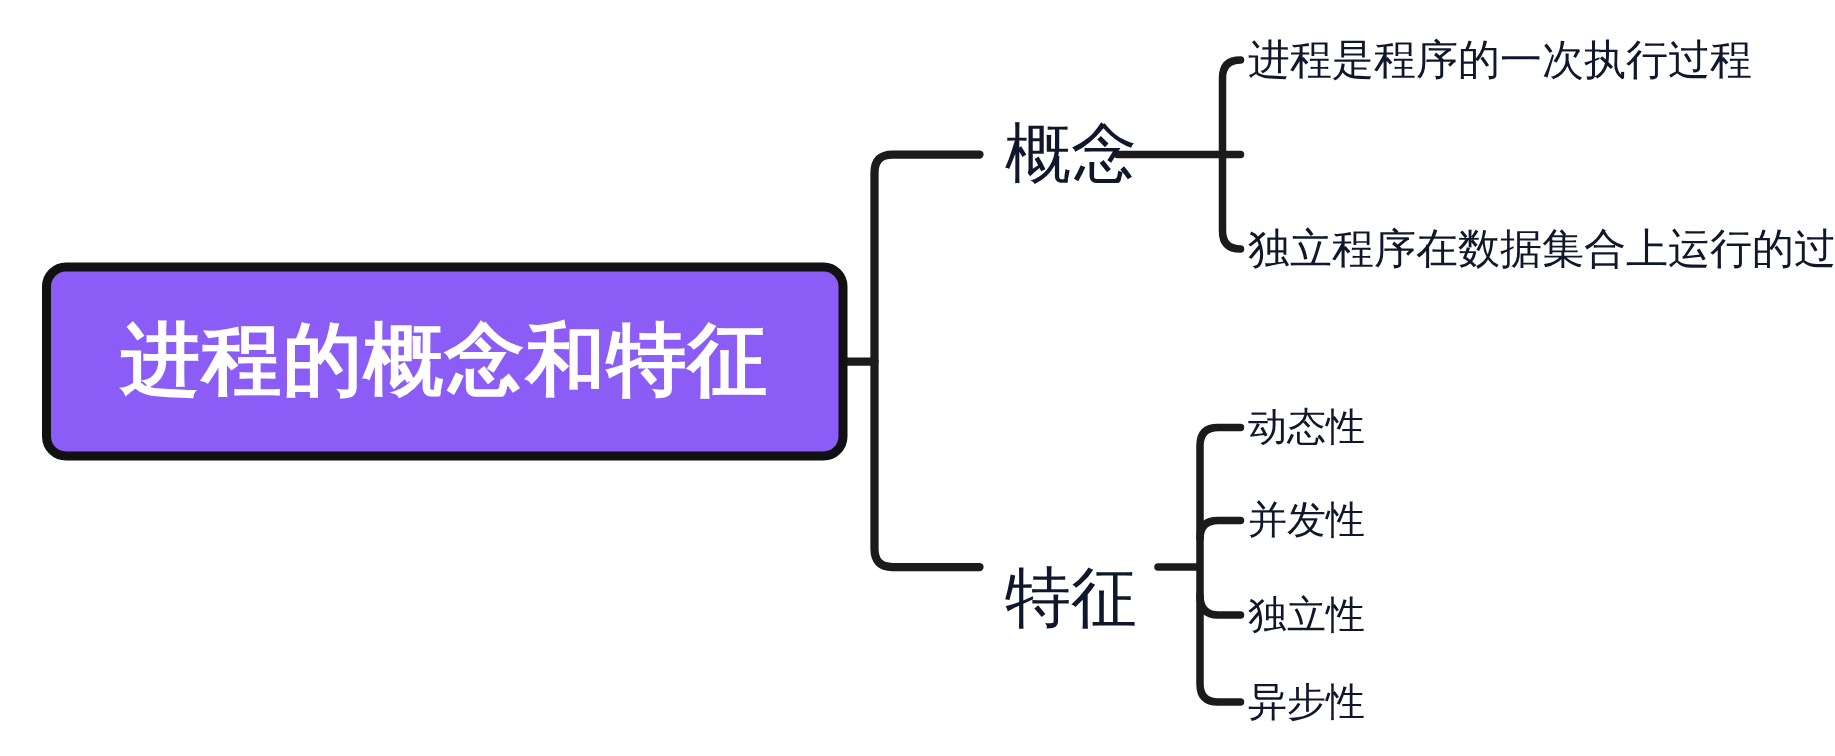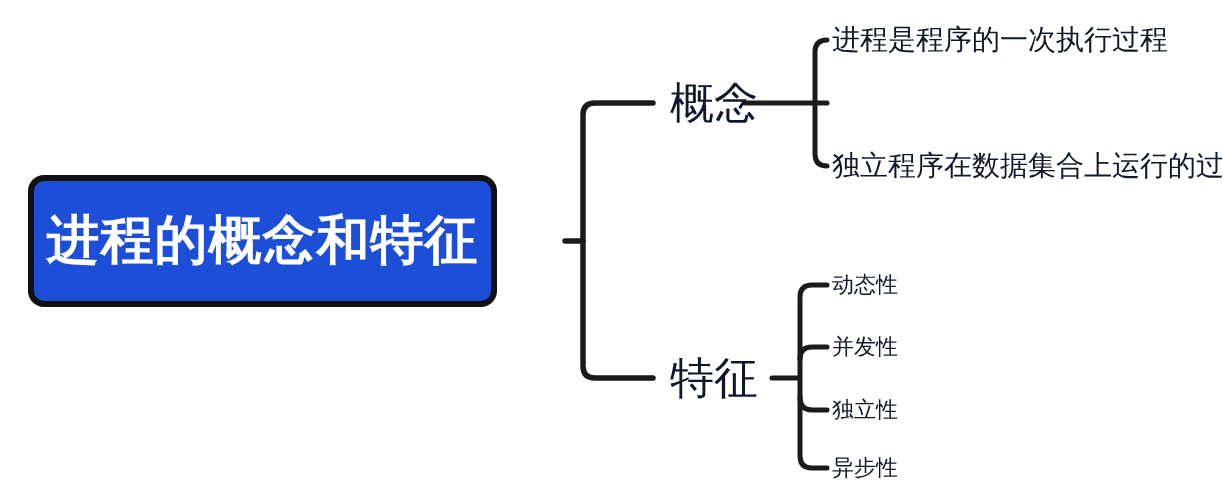--- a/index.html
+++ b/index.html
@@ -25,24 +25,24 @@
   .connectors path {
     fill: none;
     stroke: #1b1b1b;
     stroke-linecap: round;
     stroke-linejoin: round;
   }
   .root-node {
     position: absolute;
     left: 28px;
     top: 175px;
-    width: 469px;
+    width: 537px;
     height: 132px;
     box-sizing: border-box;
-    background: #1d4ed8;
+    background: #8b5cf6;
     border: 6px solid #111111;
     border-radius: 16px;
     display: flex;
     align-items: center;
     justify-content: center;
     color: #ffffff;
     font-size: 53px;
     font-weight: bold;
     letter-spacing: 1px;
     white-space: nowrap;
@@ -56,21 +56,21 @@
     cursor: default;
   }
   .branch-label {
     font-size: 44px;
     left: 670px;
   }
   .leaf-label {
     left: 832px;
   }
   .leaf-concept { font-size: 28px; }
-  .leaf-feature { font-size: 22px; text-align: center; }
+  .leaf-feature { font-size: 26px; text-align: center; }
 </style>
 </head>
 <body>
 
 <div class="canvas">
 
   <svg class="connectors" viewBox="0 0 1223 504" xmlns="http://www.w3.org/2000/svg">
 
     <path d="M 565 241 H 583" stroke-width="5.5"></path>
 
@@ -78,21 +78,21 @@
 
     <path d="M 745 103 H 827 M 827 40 Q 815 40 815 52 V 154 Q 815 166 827 166" stroke-width="5"></path>
 
     <path d="M 772 378 H 800 M 827 285 H 812 Q 800 285 800 297 V 456 Q 800 468 812 468 H 827" stroke-width="5"></path>
     <path d="M 800 359 Q 800 347 812 347 H 827 M 800 397 Q 800 410 812 410 H 827" stroke-width="5"></path>
   </svg>
 
   <div class="root-node">进程的概念和特征</div>
 
   <div class="label branch-label" style="top:103px">概念</div>
-  <div class="label branch-label" style="top:378px">特征</div>
+  <div class="label branch-label" style="top:399px">特征</div>
 
   <div class="label leaf-label leaf-concept" style="top:40px">进程是程序的一次执行过程</div>
   <div class="label leaf-label leaf-concept" style="top:166px">独立程序在数据集合上运行的过程</div>
 
   <div class="label leaf-label leaf-feature" style="top:285px">动态性</div>
   <div class="label leaf-label leaf-feature" style="top:410px">独立性</div>
   <div class="label leaf-label leaf-feature" style="top:347px">并发性</div>
   <div class="label leaf-label leaf-feature" style="top:468px">异步性</div>
 
 </div>

